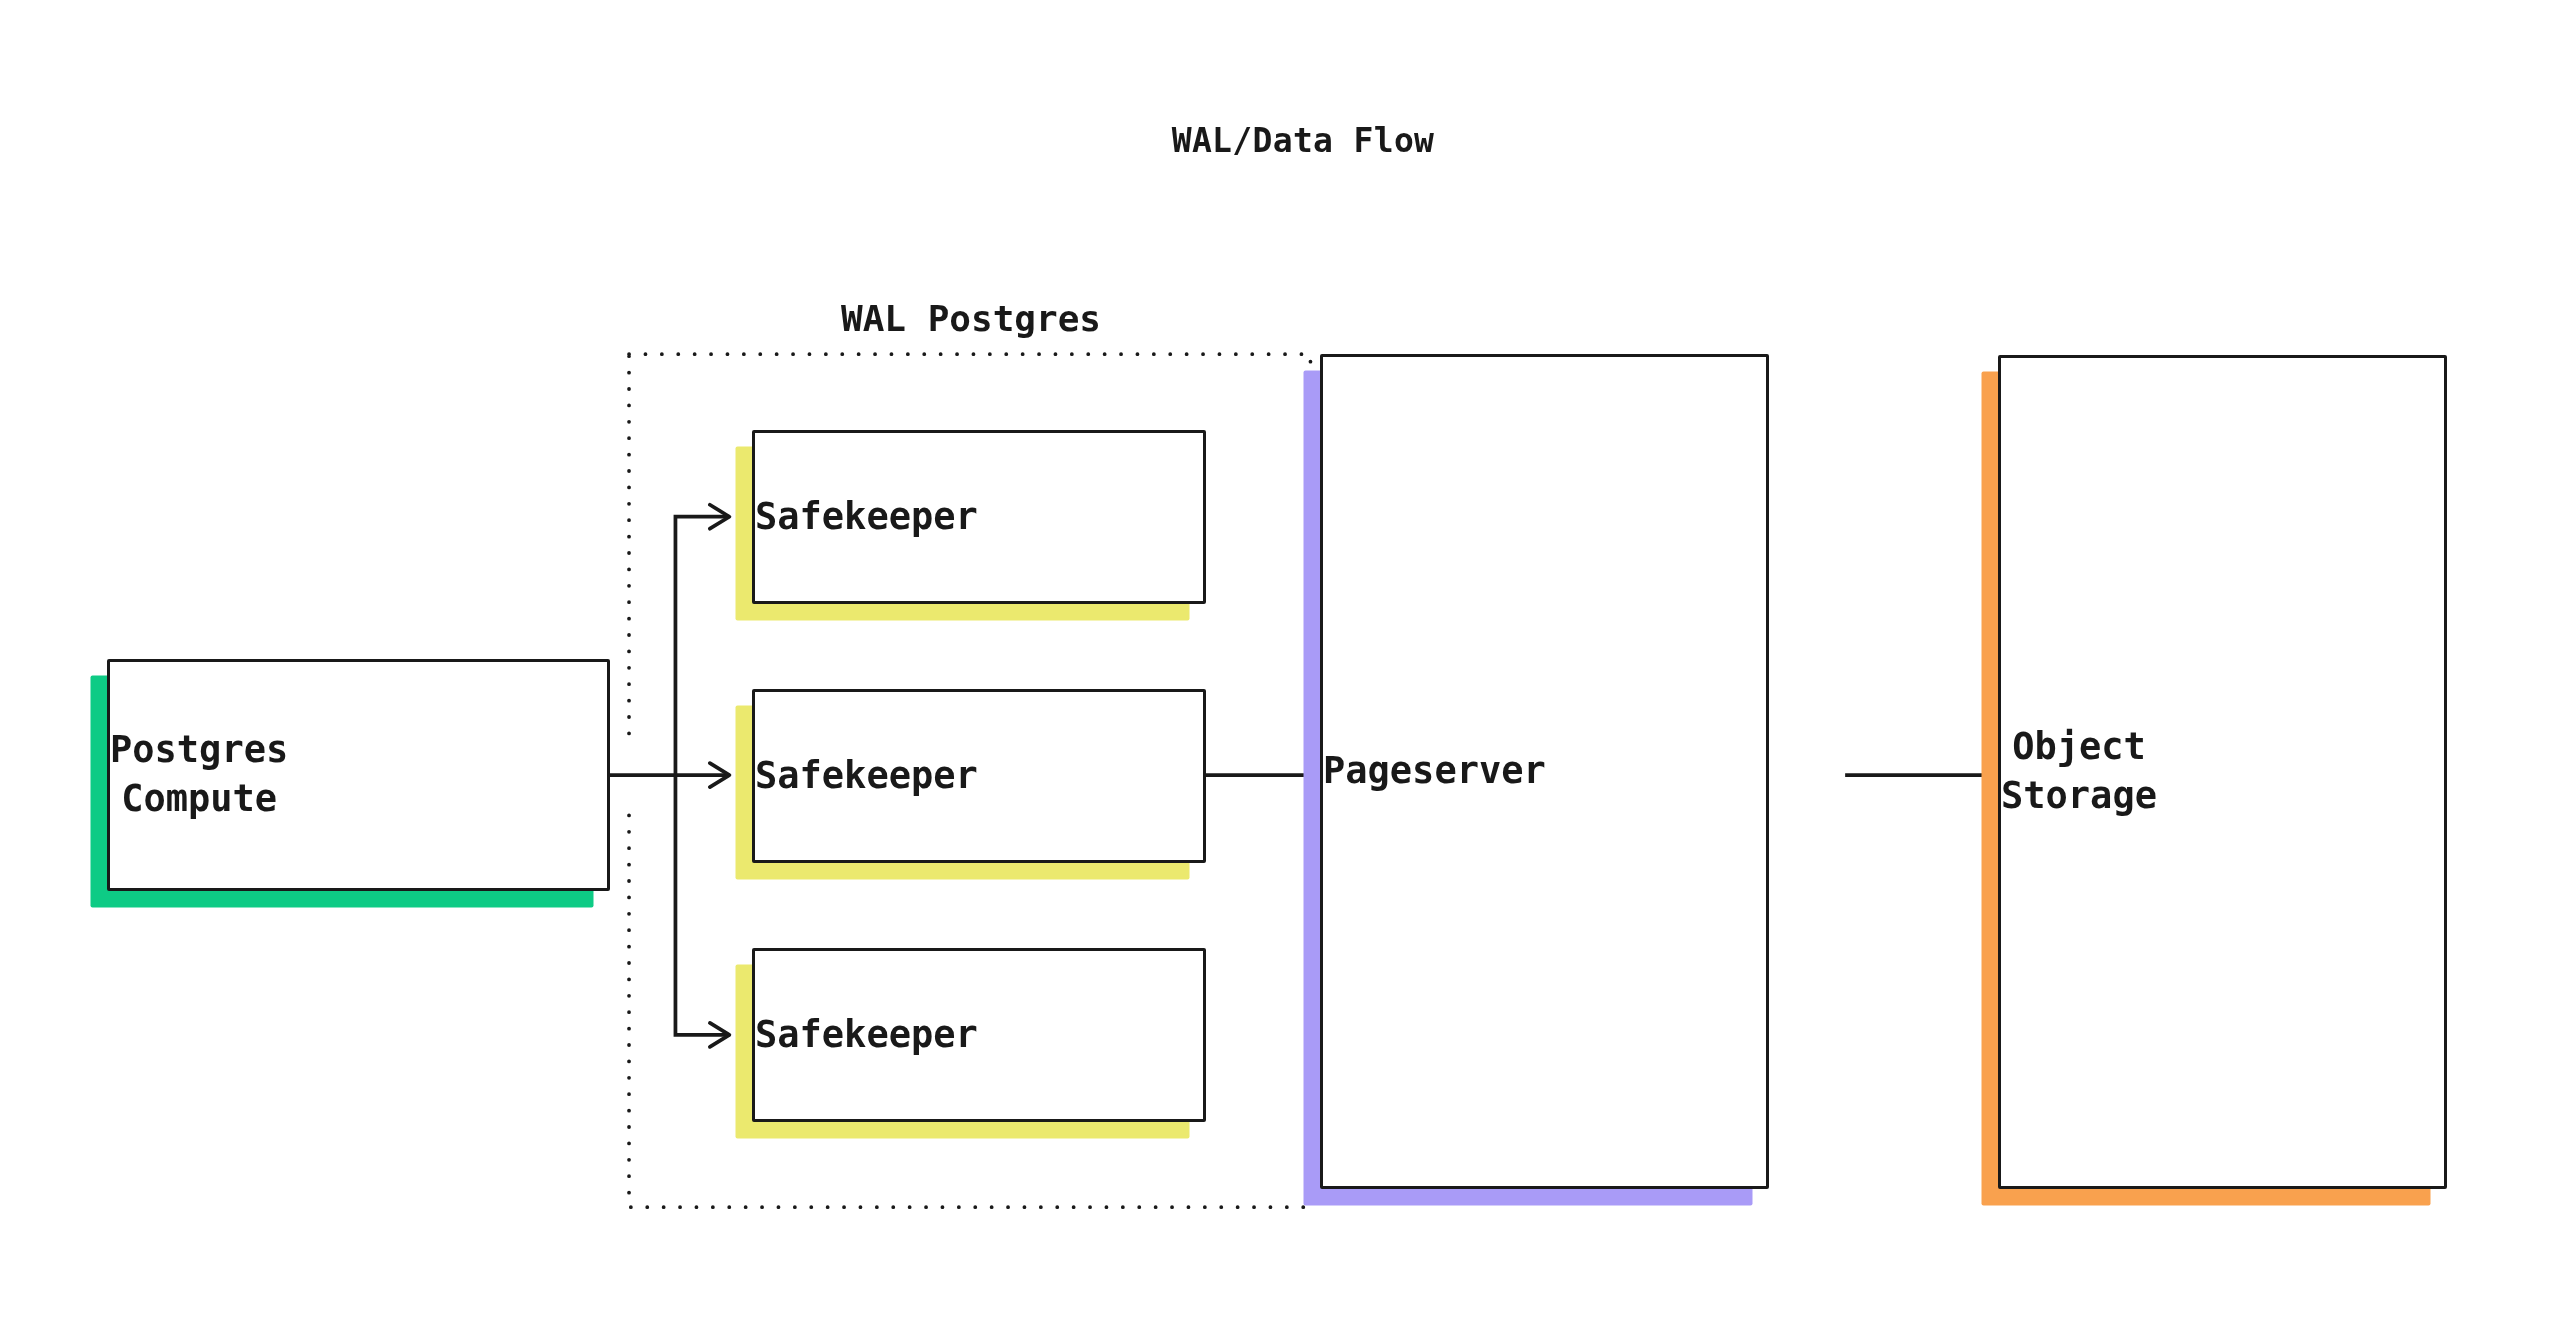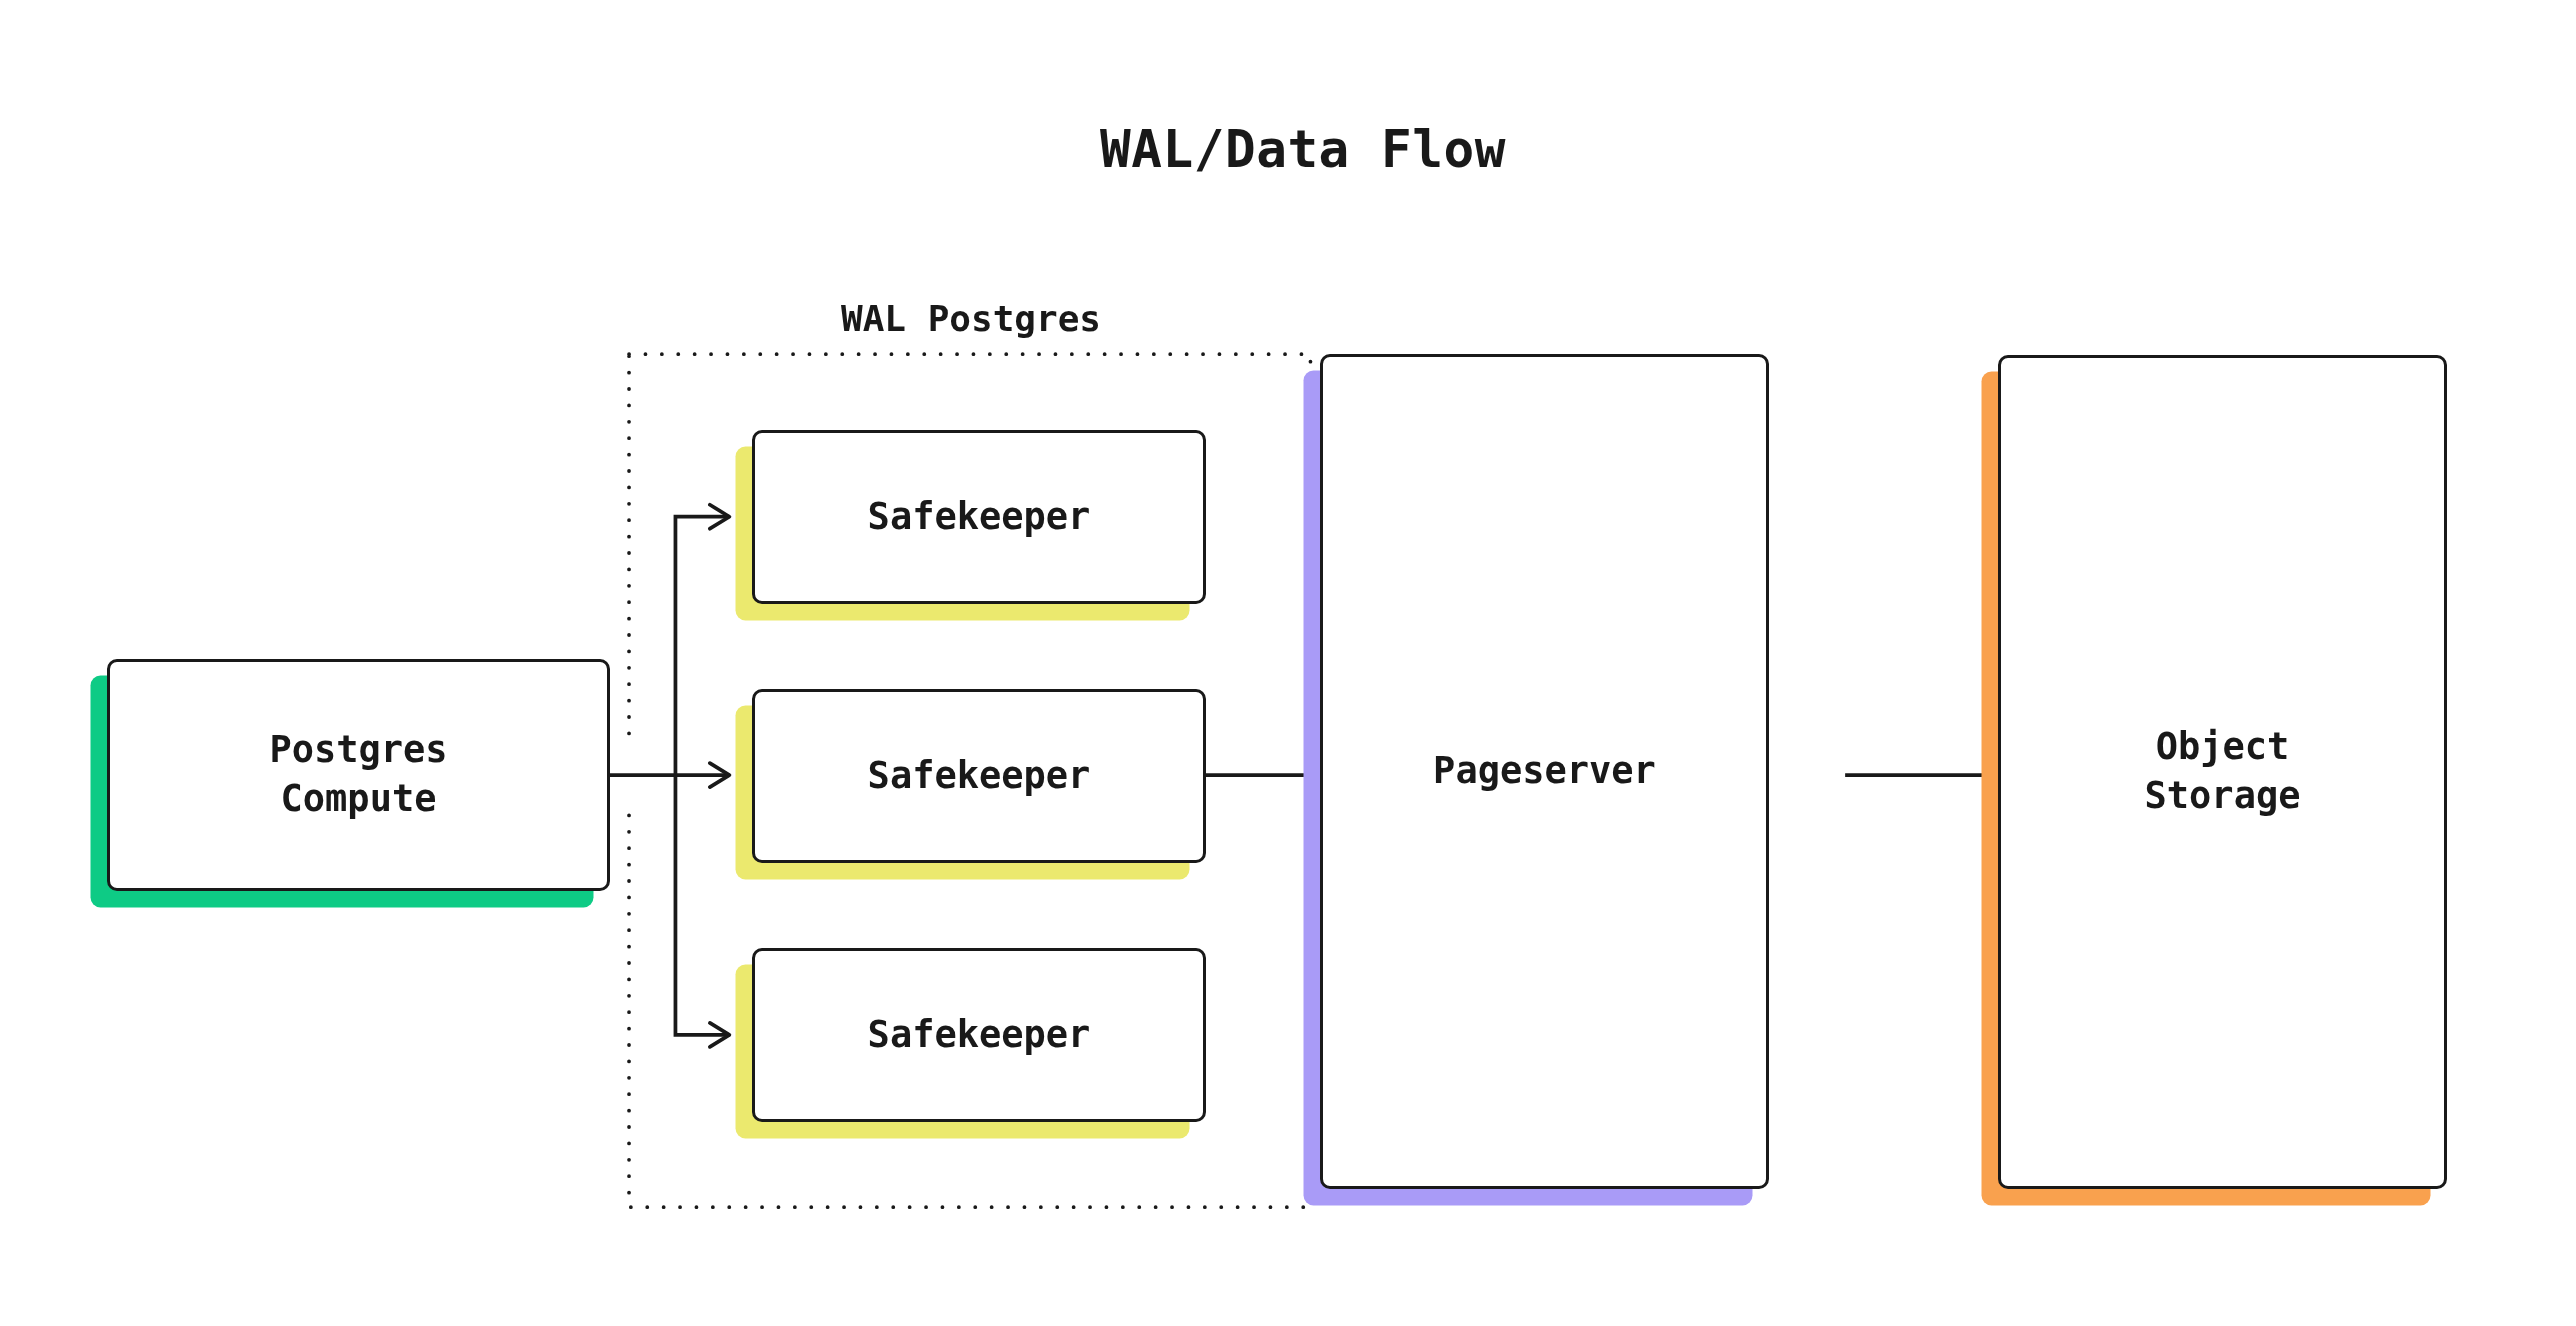--- a/index.html
+++ b/index.html
@@ -15,21 +15,21 @@
     font-family: "DejaVu Sans Mono", "Liberation Mono", monospace;
     color: var(--ink, #191919);
     overflow: hidden;
   }
 
   .diagram-title {
     position: absolute;
     left: 1303px;
     top: 124px;
     transform: translateX(-50%);
-    font-size: 51px;
+    font-size: 33px;
     font-weight: 700;
     line-height: 1;
     white-space: nowrap;
     letter-spacing: 0.01em;
     margin: 0;
   }
 
   .wal-service-label {
     position: absolute;
     left: 971px;
@@ -45,24 +45,24 @@
     position: absolute;
     left: 0;
     top: 0;
   }
 
   .node {
     position: absolute;
     box-sizing: border-box;
     background: #ffffff;
     border: 3.7px solid var(--ink, #191919);
-    border-radius: 10px;
+    border-radius: 2px;
     display: flex;
     align-items: center;
-    justify-content: center;
+    justify-content: flex-start;
     text-align: center;
   }
   .node .node-label {
     font-size: 37px;
     font-weight: 700;
     line-height: 1.32;
     white-space: pre-line;
   }
 
   .node-postgres-compute {

